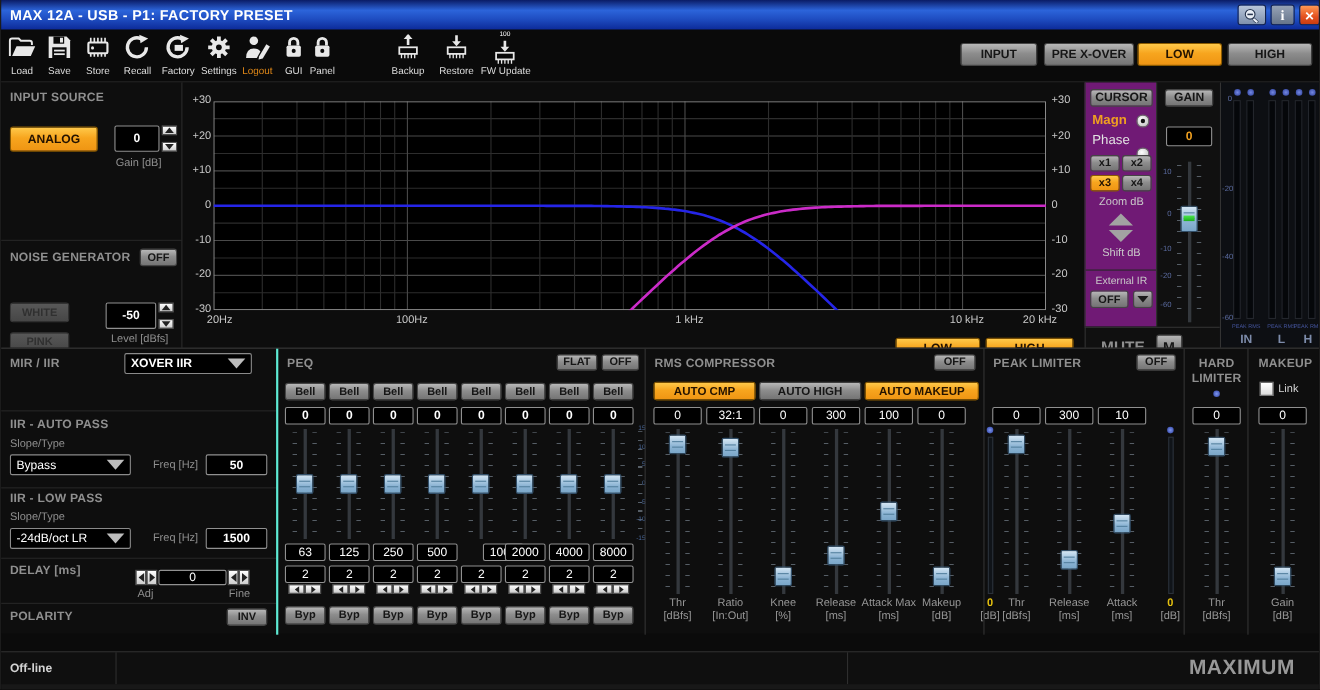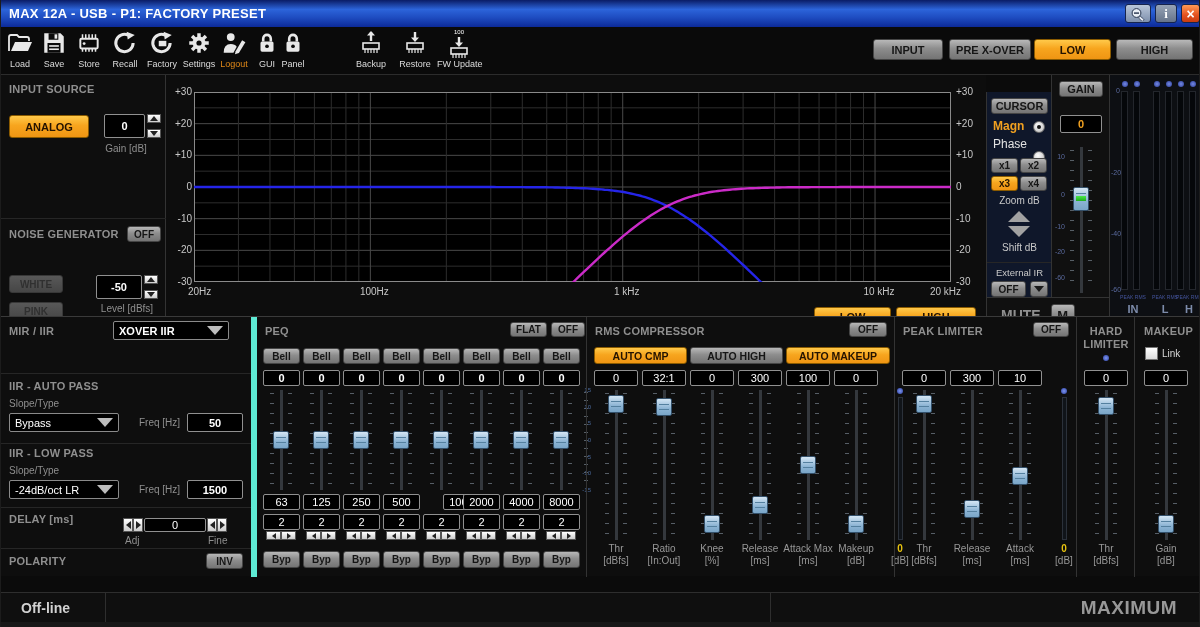--- a/index.html
+++ b/index.html
@@ -34,28 +34,28 @@
 
 #toolbar{position:absolute;left:0;top:27px;width:1200px;height:48px;background:#0a0a0a;border-bottom:1px solid #2c2c2c;}
 .tool{position:absolute;top:3px;width:36px;text-align:center;}
 .tool .ticon{display:block;height:29px;}
 .tool .tlabel{display:block;font-size:9px;color:#dcdcdc;margin-top:0px;white-space:nowrap;}
 .tool .tlabel.accent{color:#e08818;}
 .bandbtn{position:absolute;top:12px;height:21px;}
 
 #left-panel{position:absolute;left:0;top:75px;width:165px;height:257px;background:#0e0e0e;border-right:1px solid #333;}
 #graph-panel{position:absolute;left:165px;top:75px;width:820px;height:257px;background:#0d0d0d;}
-#cursor-panel{position:absolute;left:985px;top:92px;width:65px;height:222px;background:#0f172a;border-left:1px solid #333;}
+#cursor-panel{position:absolute;left:985px;top:75px;width:65px;height:222px;background:#701a75;border-left:1px solid #333;}
 #gain-panel{position:absolute;left:1050px;top:75px;width:58px;height:222px;background:#101010;border-left:1px solid #333;}
 #meters-panel{position:absolute;left:1108px;top:75px;width:92px;height:257px;background:#0d0f13;border-left:1px solid #333;}
 #mute-box{position:absolute;left:985px;top:297px;width:123px;height:35px;background:#101010;border-left:1px solid #333;border-top:1px solid #333;display:flex;align-items:center;}
 #row2{position:absolute;left:0;top:316px;width:1200px;height:260px;border-top:1px solid #3a3a3a;background:#0e0e0e;}
 .p2{position:absolute;top:0;height:260px;}
 #xover-panel{left:0;width:250px;}
-#peq-panel{left:250px;width:335px;border-left:6px solid #5eead4;}
+#peq-panel{left:250px;width:335px;border-left:2px solid #5eead4;}
 #comp-panel{left:585px;width:308px;border-left:1px solid #333;}
 #peak-panel{left:893px;width:182px;border-left:1px solid #333;}
 #hard-panel{left:1075px;width:58px;border-left:1px solid #333;}
 #mk-panel{left:1133px;width:67px;border-left:1px solid #333;}
 
 .scol{position:absolute;}
 .rail{position:absolute;left:50%;top:0;bottom:0;width:3px;margin-left:-1px;background:#34383d;}
 .tks{position:absolute;top:3px;bottom:3px;width:4px;background:repeating-linear-gradient(to bottom,#565e66 0 1px,transparent 1px 10px);}
 .tks.l{right:50%;margin-right:7px;}
 .tks.r{left:50%;margin-left:7px;}
@@ -795,21 +795,21 @@
           <div class="slabel" style="left: 4px; top: 226px; width: 54px;">
             <div>Gain</div>
             <div>[dB]</div>
           </div>
         </div>
     </div>
   </div>
 
   <div id="statusbar">
     <div class="sbox" style="left:0;width:105px;">
-      <span style="font-size:14px;font-weight:bold;color:#d2d2d2;padding-left:20px;">Off-line</span>
+      <span style="font-size:11px;font-weight:bold;color:#d2d2d2;padding-left:8px;">Off-line</span>
     </div>
     <div class="sbox" style="left:105px;width:665px;"></div>
     <div class="sbox" style="left:1056px;width:144px;border-right:none;justify-content:center;">
       <span style="font-size:19px;font-weight:bold;color:#989898;letter-spacing:.5px;">MAXIMUM</span>
     </div>
     <div id="status-strip"></div>
   </div>
 </div>
 
 </body></html>

